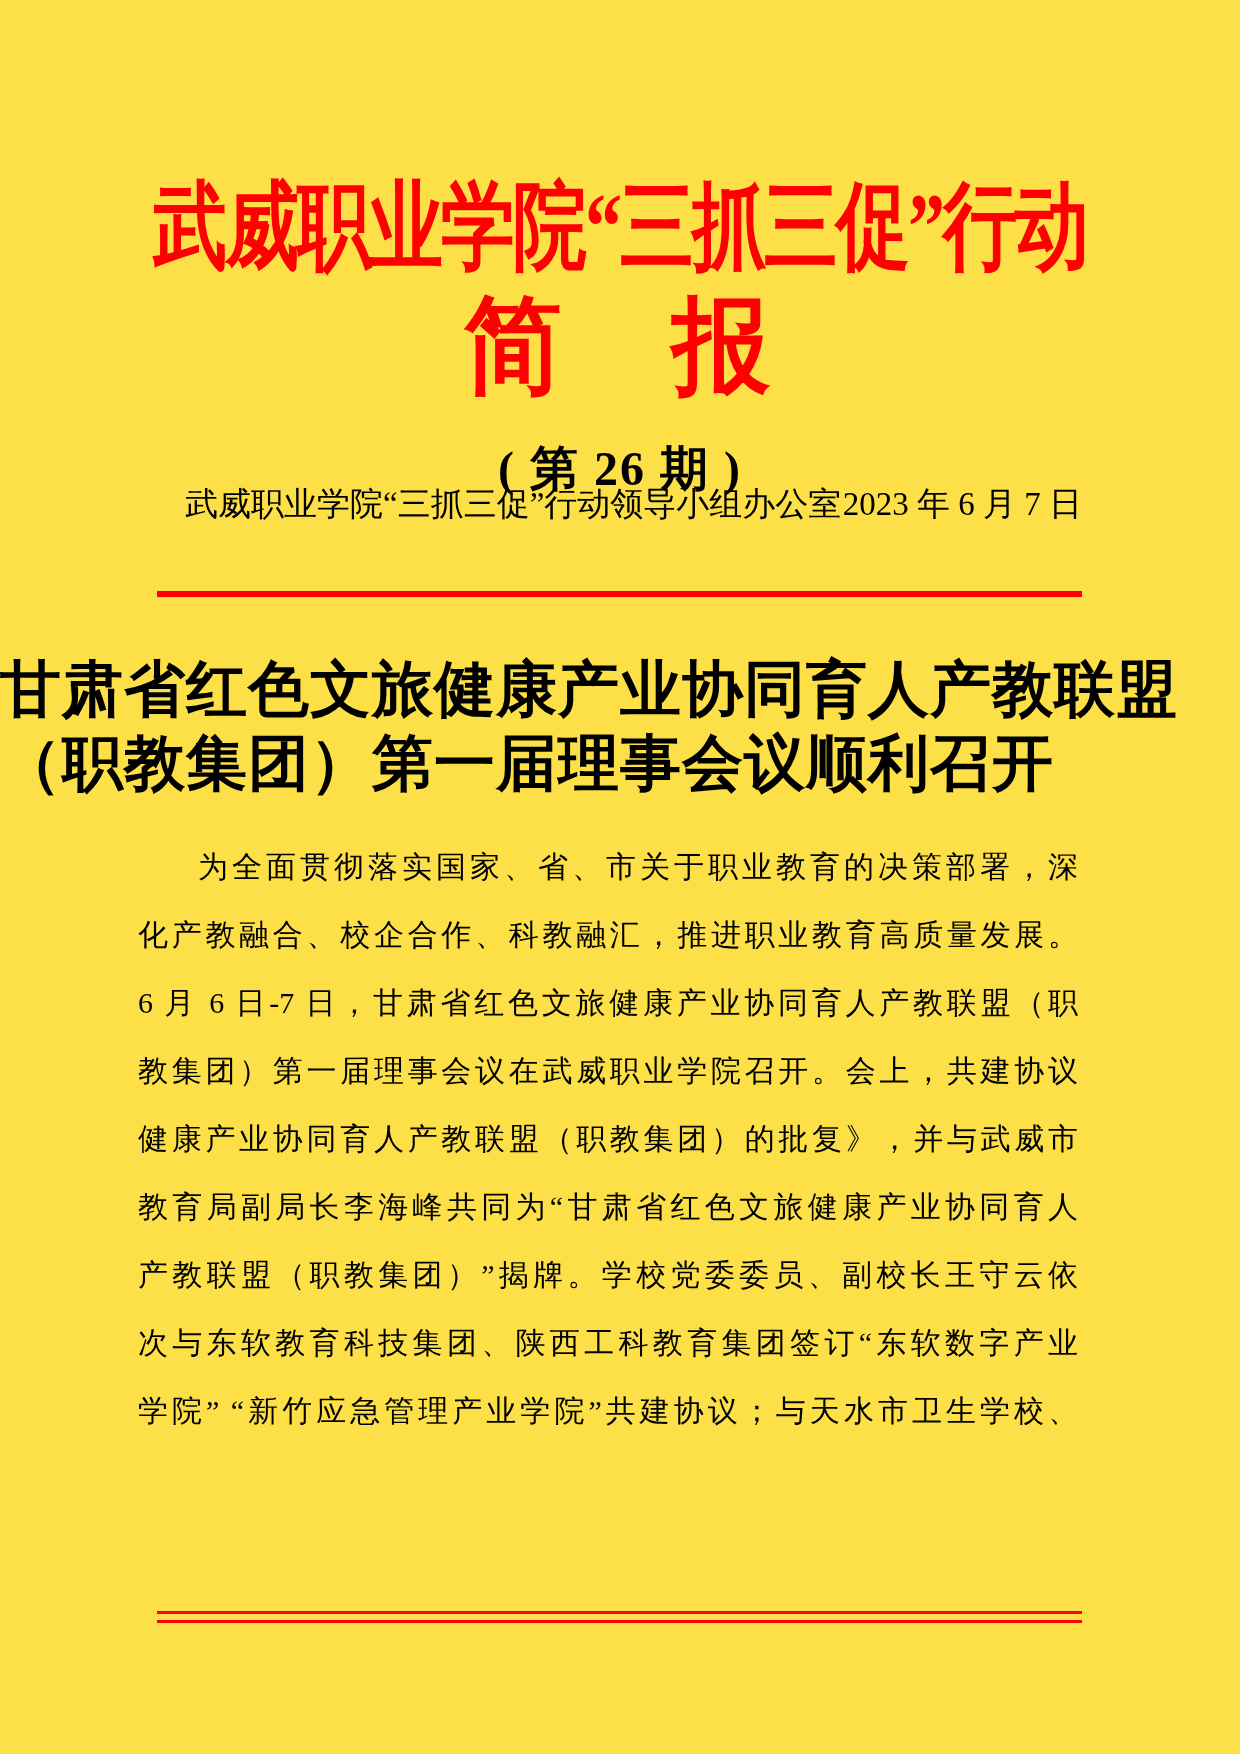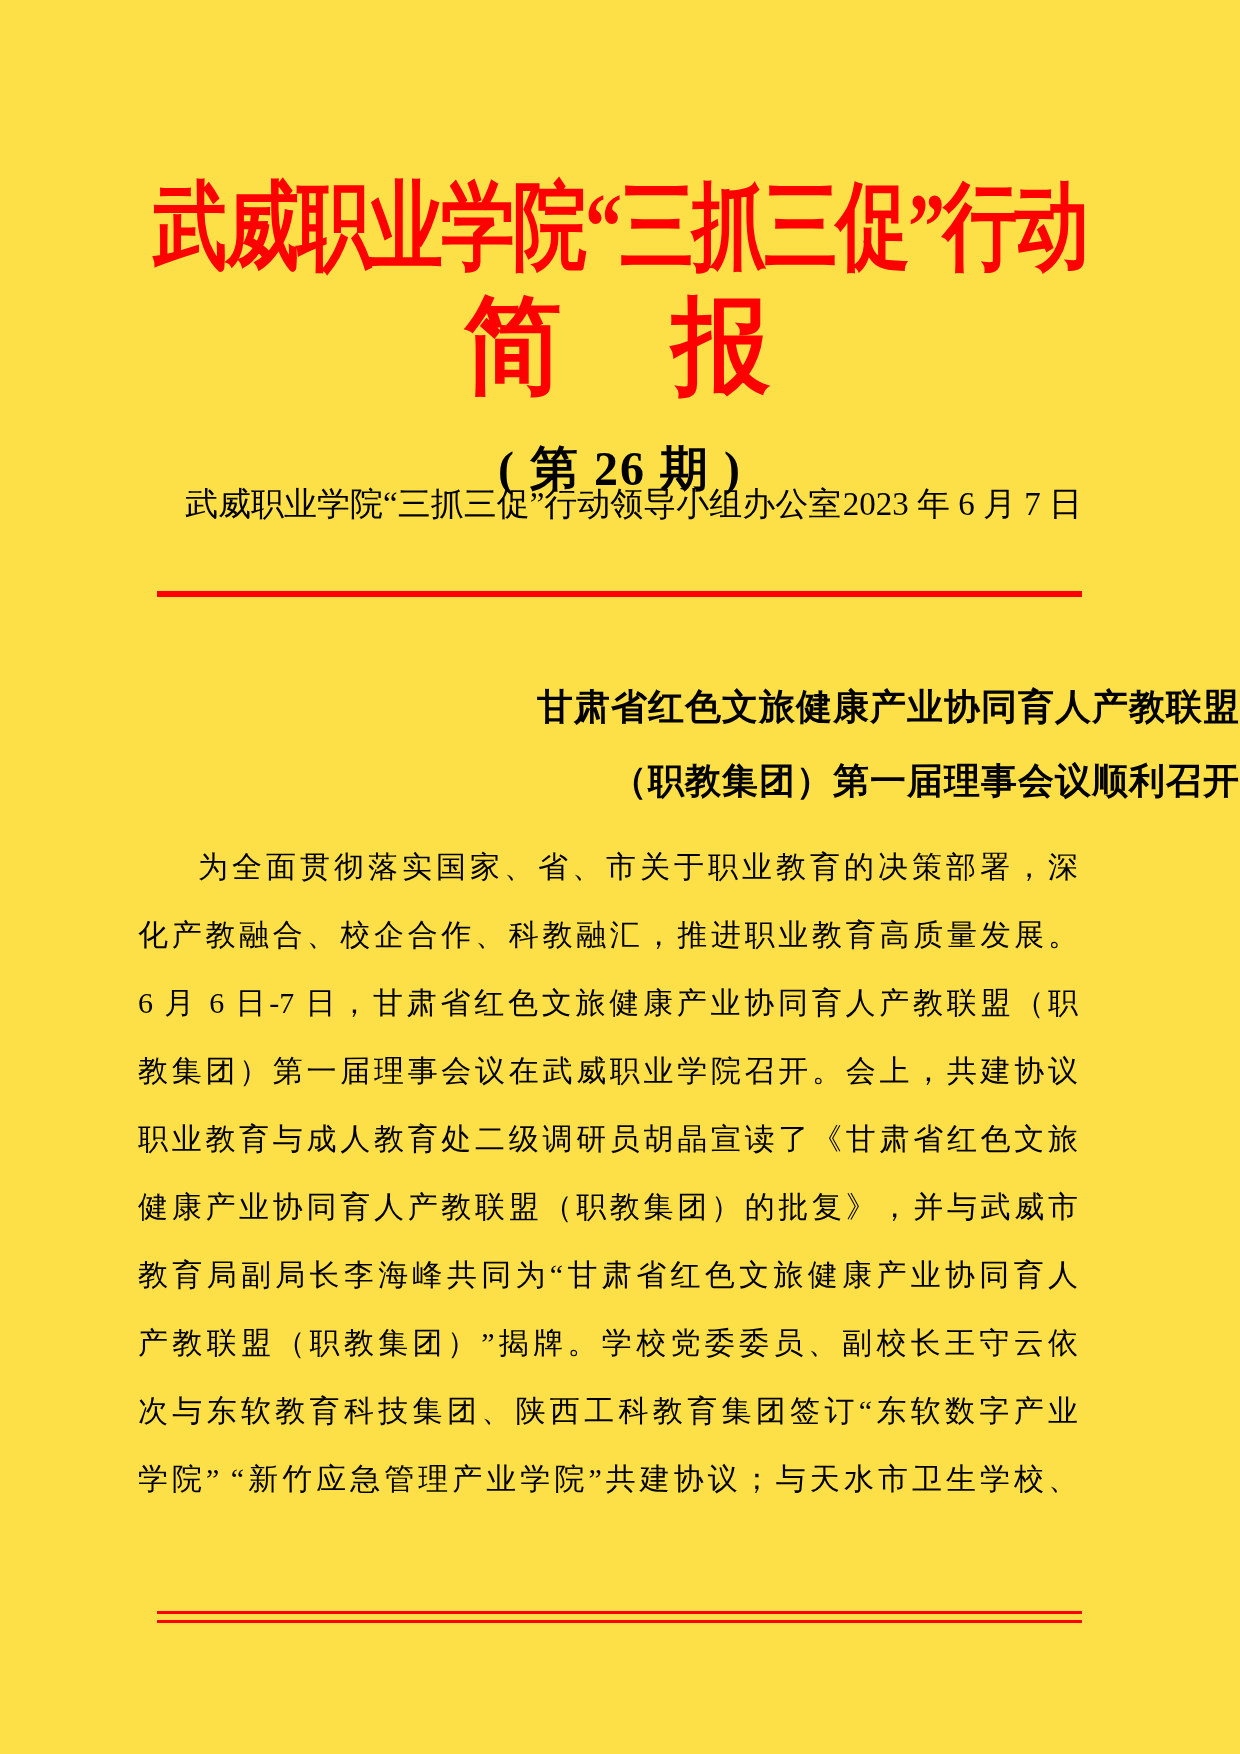--- a/index.html
+++ b/index.html
@@ -65,23 +65,23 @@
   .pub-row .office { padding-left: 28px; }
   .rule-thick {
     position: absolute;
     top: 591px; left: 157px; width: 925px; height: 6px;
     background: var(--red);
   }
 
   
   .a-title {
     position: absolute;
-    top: 670px; left: 0; width: 100%;
-    text-align: right;
-    font-size: 36px;
+    top: 653px; left: 0; width: 100%;
+    text-align: left;
+    font-size: 61px;
     font-weight: bold;
     line-height: 74px;
     letter-spacing: 1px;
   }
   .body {
     position: absolute;
     top: 833px; left: 138px; width: 940px;
     font-size: 30px;
     line-height: 68px;
   }
@@ -121,21 +121,20 @@
     <div>甘肃省红色文旅健康产业协同育人产教联盟</div>
     <div>（职教集团）第一届理事会议顺利召开</div>
   </div>
 
   <div class="body">
 
   <div class="body-line">为全面贯彻落实国家、省、市关于职业教育的决策部署，深</div>
       <div class="body-line">化产教融合、校企合作、科教融汇，推进职业教育高质量发展。</div>
       <div class="body-line">6 月 6 日-7 日，甘肃省红色文旅健康产业协同育人产教联盟（职</div>
       <div class="body-line">教集团）第一届理事会议在武威职业学院召开。会上，共建协议</div>
-      <div class="body-line">职业教育与成人教育处二级调研员胡晶宣读了《甘肃省红色文旅</div>
       <div class="body-line">健康产业协同育人产教联盟（职教集团）的批复》，并与武威市</div>
       <div class="body-line">教育局副局长李海峰共同为“甘肃省红色文旅健康产业协同育人</div>
       <div class="body-line">产教联盟（职教集团）”揭牌。学校党委委员、副校长王守云依</div>
       <div class="body-line">次与东软教育科技集团、陕西工科教育集团签订“东软数字产业</div>
       <div class="body-line">学院” “新竹应急管理产业学院”共建协议；与天水市卫生学校、</div>
     </div>
 
   <div class="rule-double"></div>
 
 </div>

